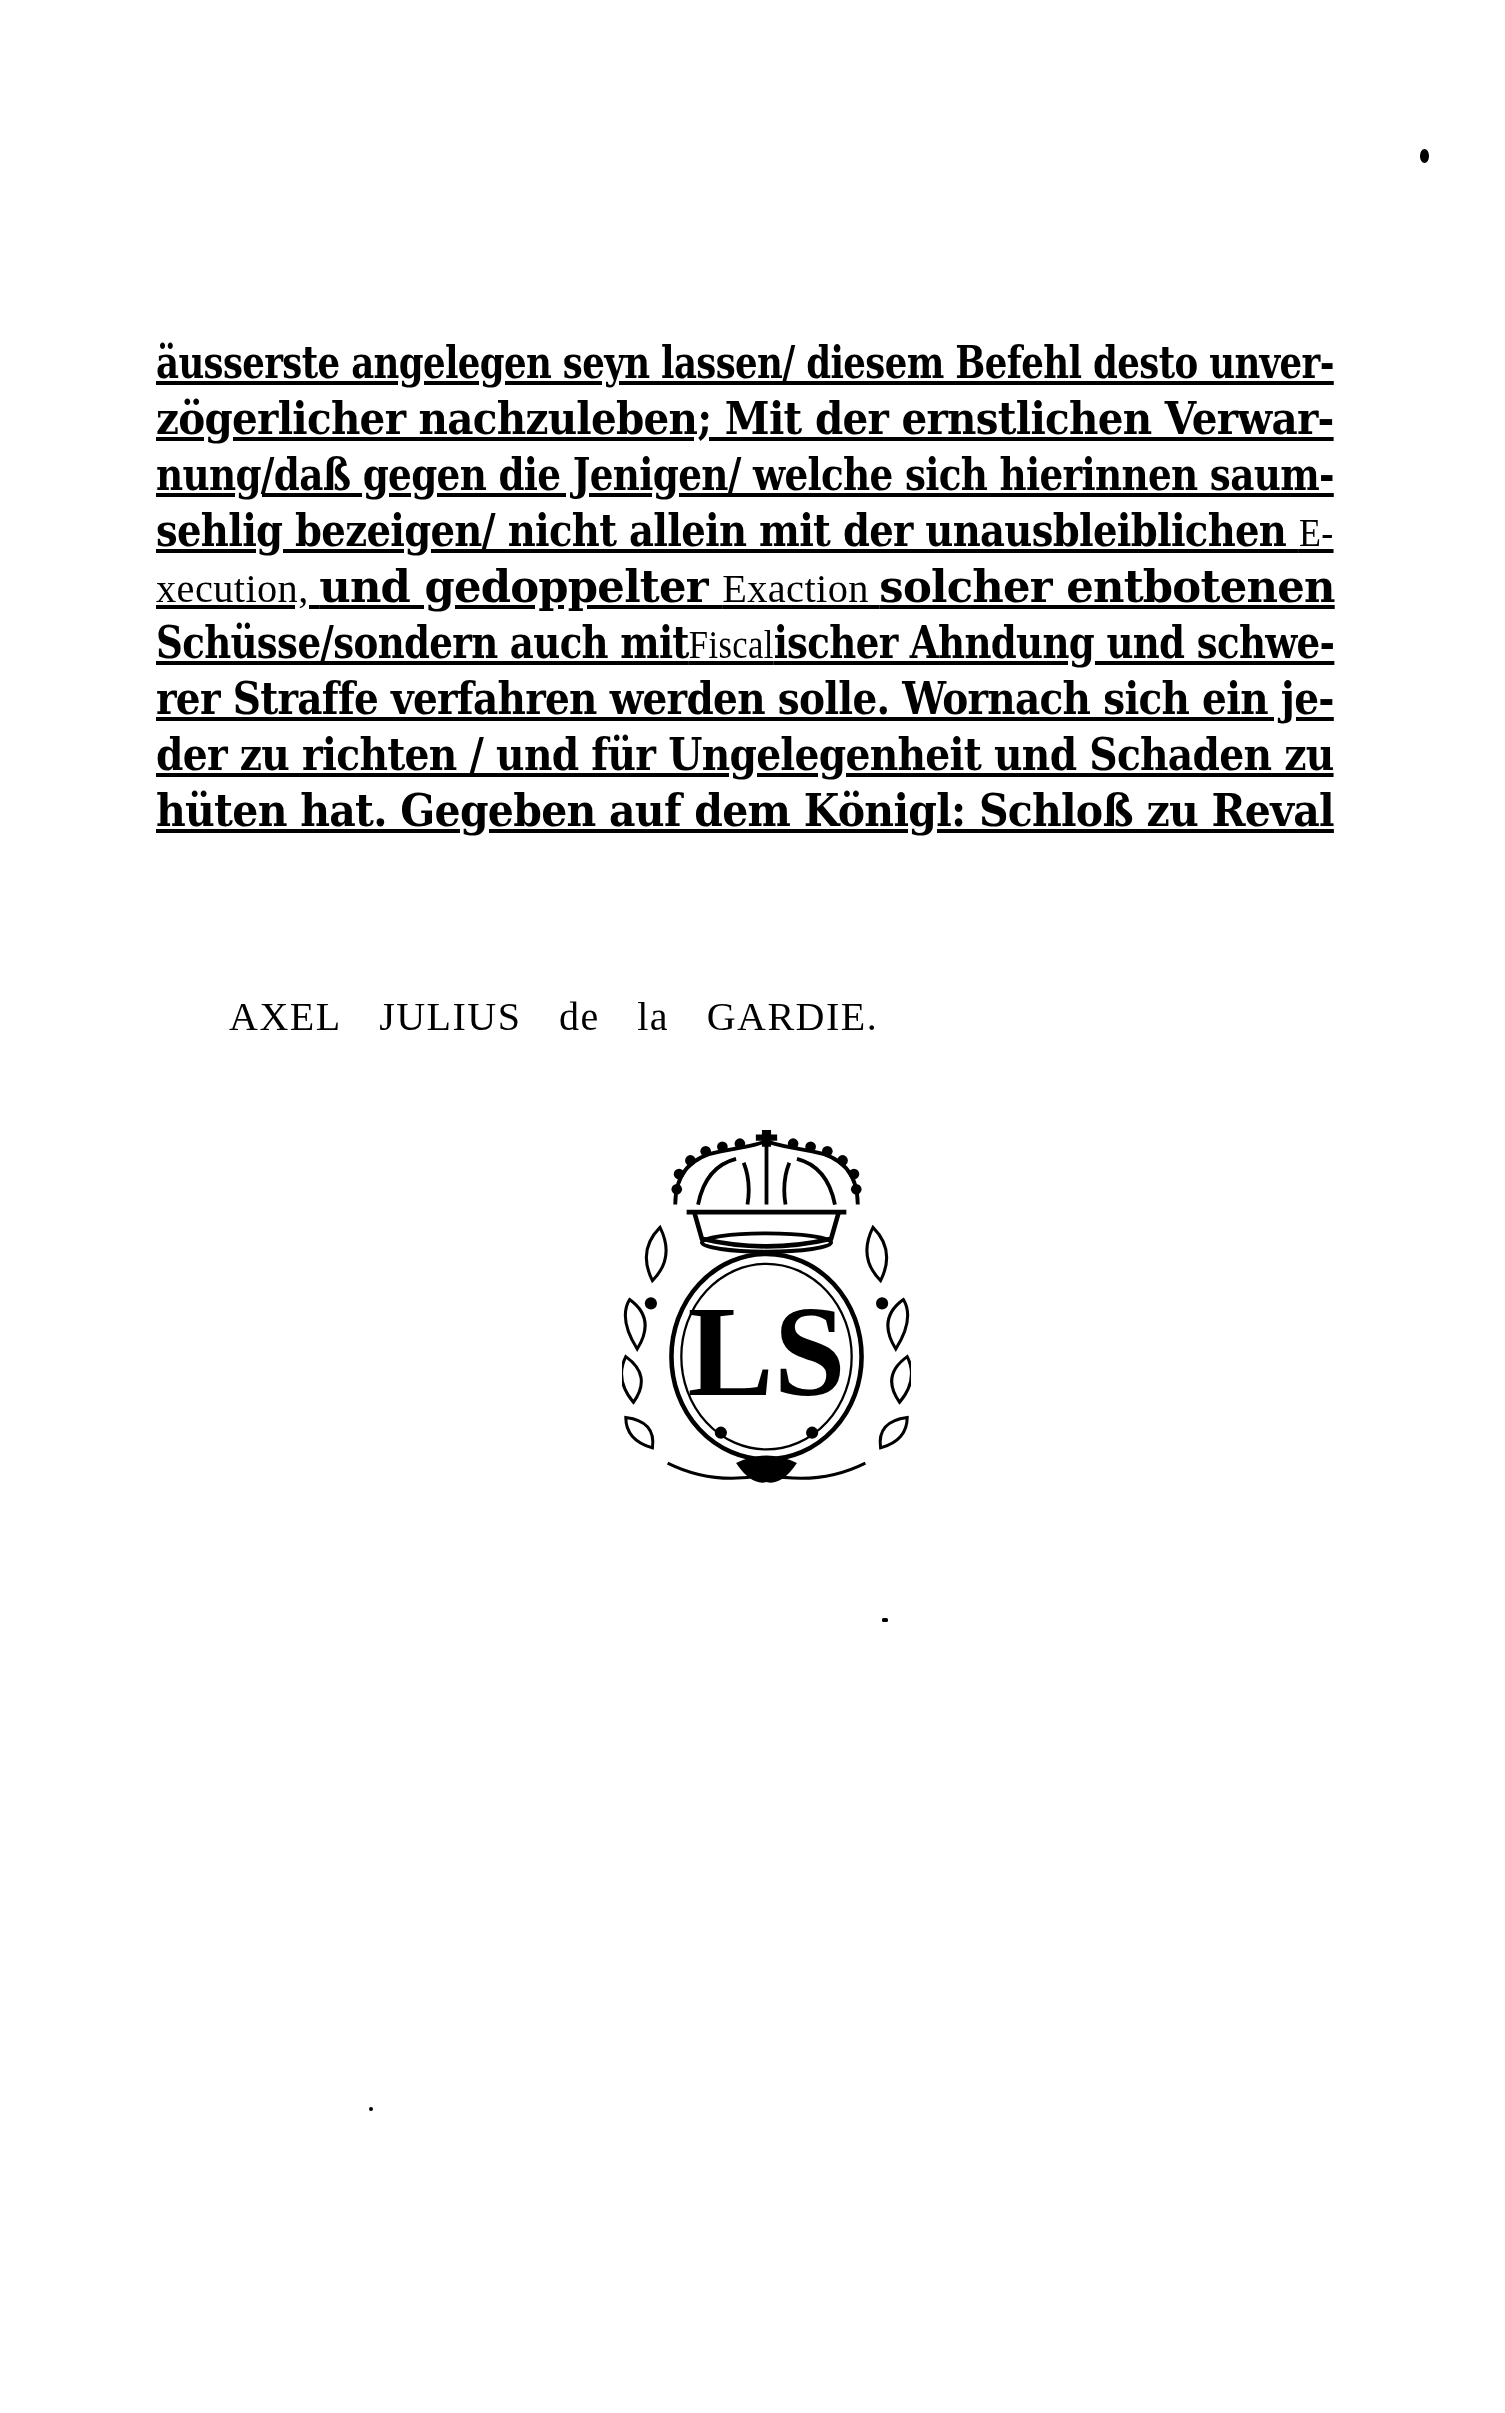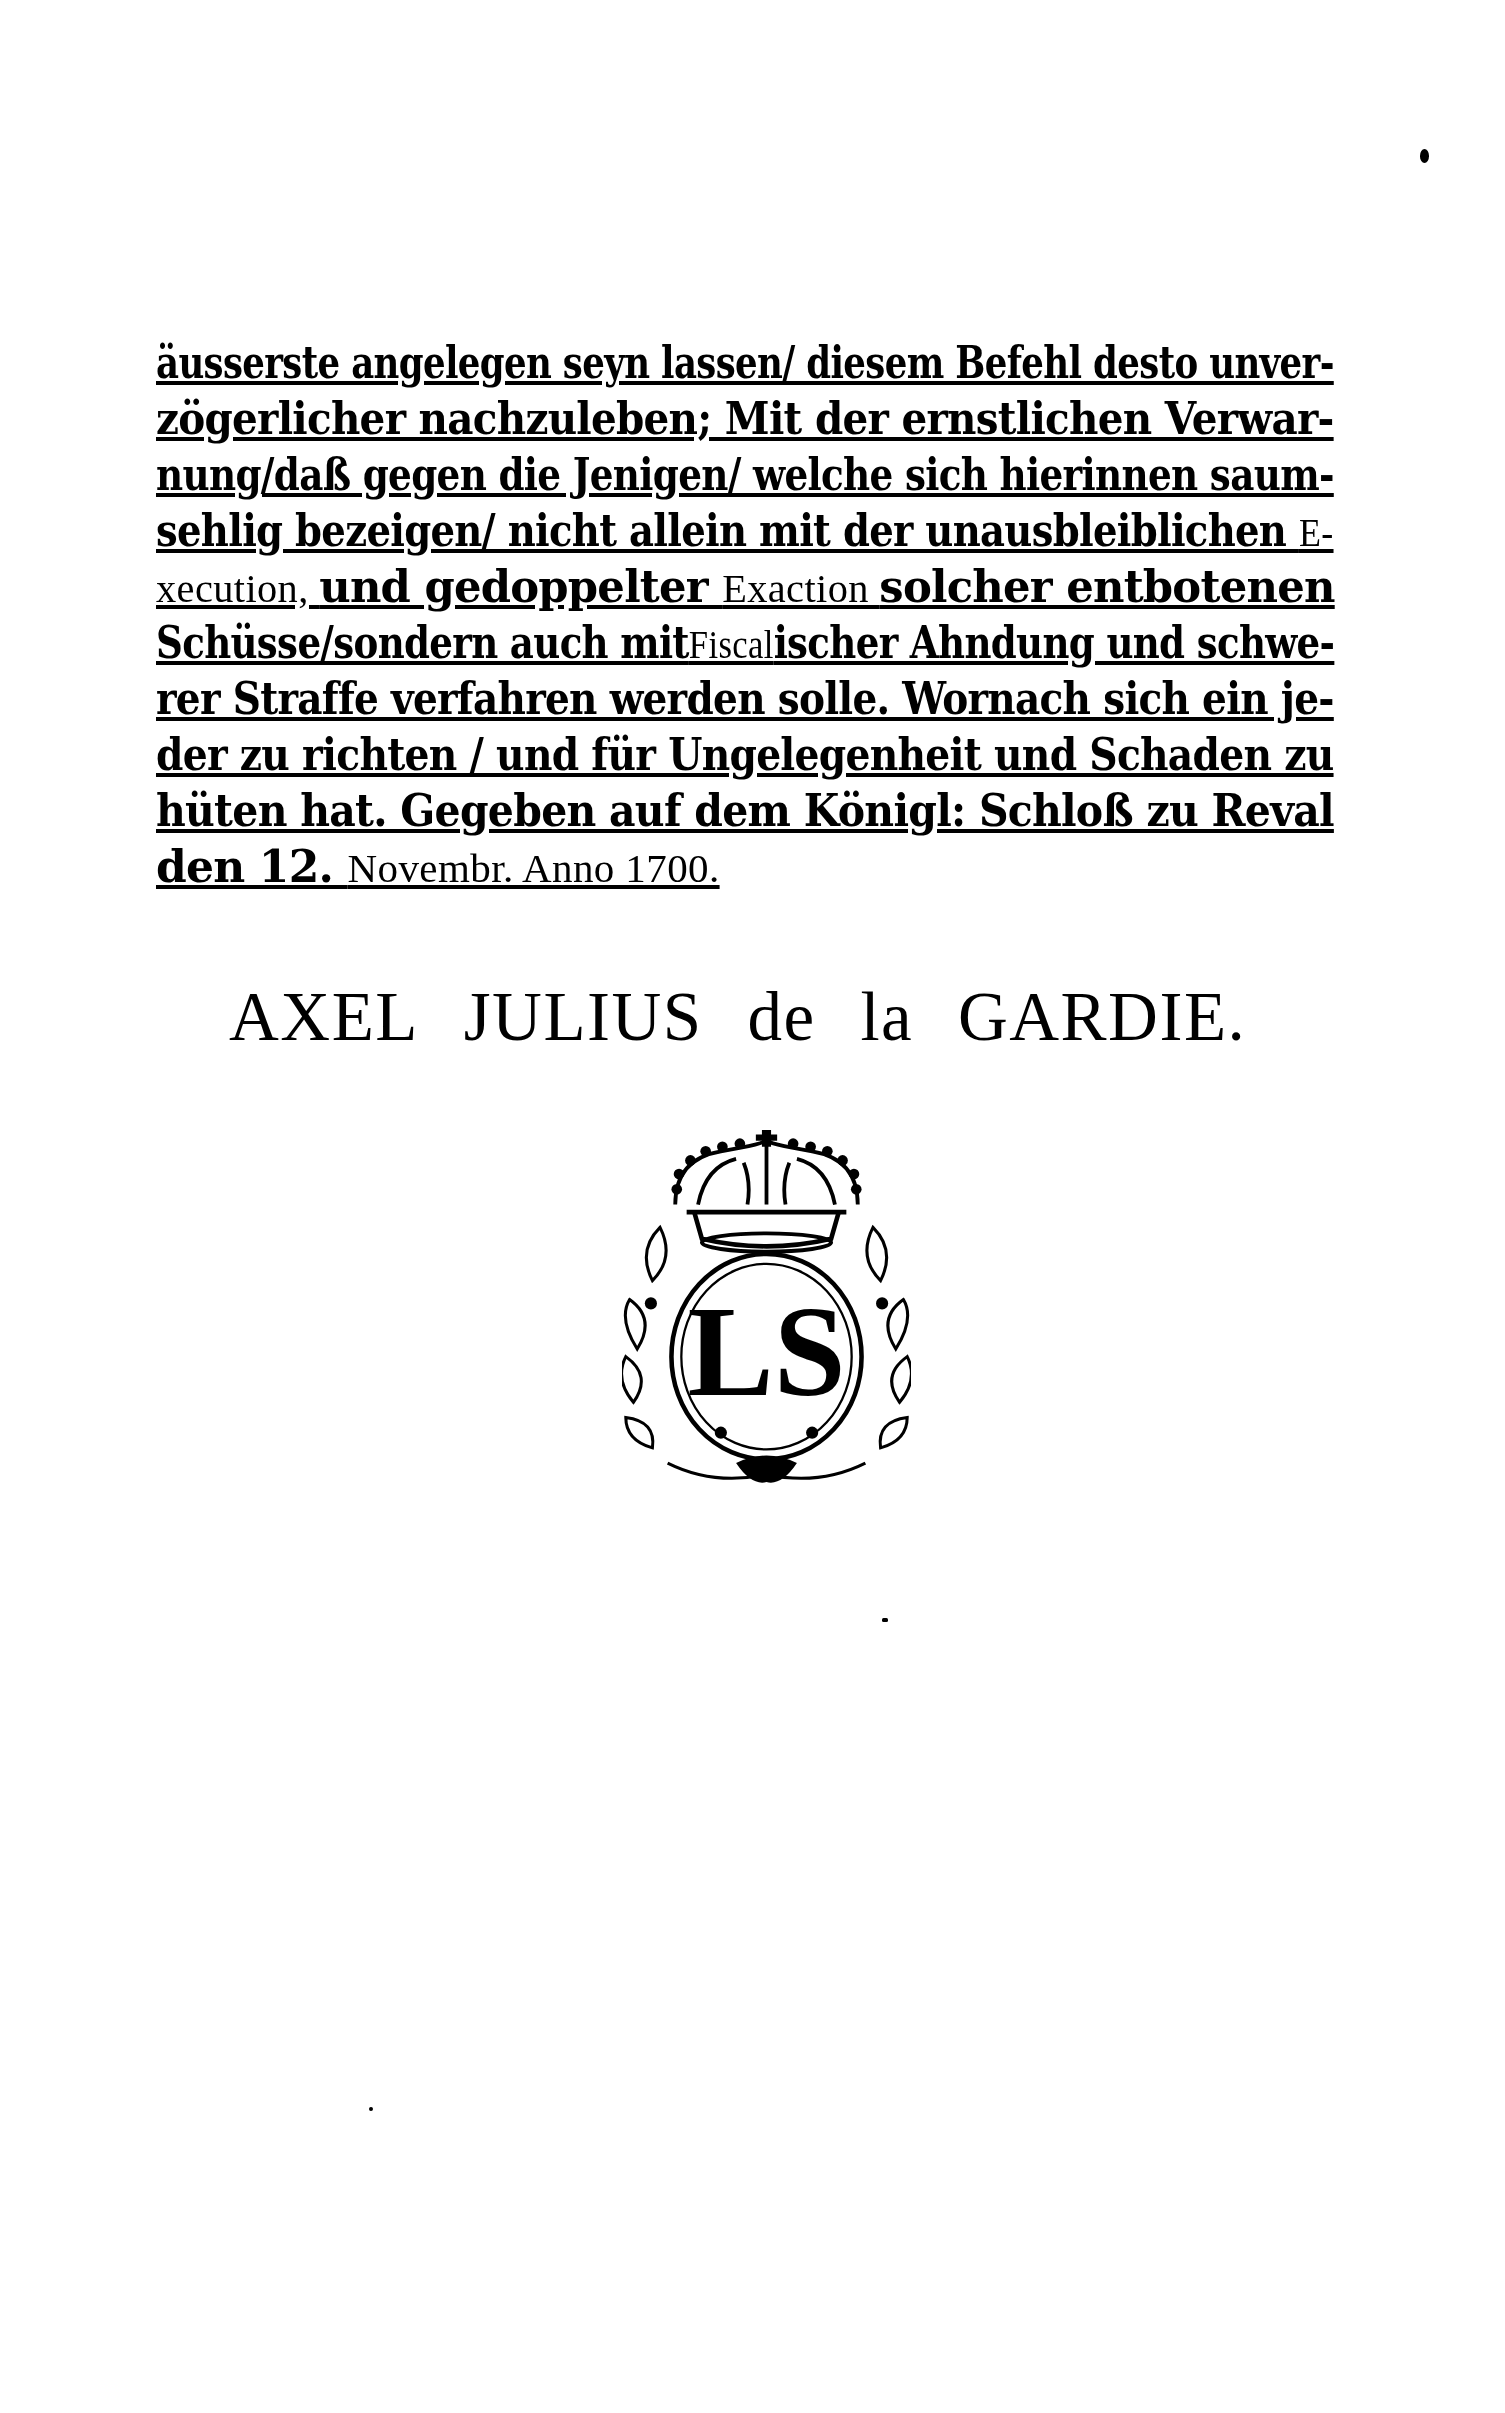--- a/index.html
+++ b/index.html
@@ -48,21 +48,21 @@
       font-weight: normal;
       font-size: 41px;
       letter-spacing: 0.4px;
     }
     .signature {
       position: absolute;
       left: 229px;
       top: 979px;
       width: 1048px;
       font-family: "Liberation Serif", serif;
-      font-size: 69px;
+      font-size: 40px;
       line-height: 76px;
       letter-spacing: 1.5px;
       white-space: nowrap;
     }
     .signature span { margin-right: 26px; }
     .seal {
       position: absolute;
       left: 622px;
       top: 1128px;
       width: 289px;
@@ -80,21 +80,20 @@
 <div class="text-block">
   <span class="line" style="transform: scaleX(0.807792);"><span>äusserste angelegen seyn lassen/ diesem Befehl desto unver-</span></span>
   <span class="line" style="transform: scaleX(0.920118);"><span>zögerlicher nachzuleben; Mit der ernstlichen Verwar-</span></span>
   <span class="line" style="transform: scaleX(0.848336);"><span>nung/daß gegen die Jenigen/ welche sich hierinnen saum-</span></span>
   <span class="line" style="transform: scaleX(0.87655);"><span>sehlig bezeigen/ nicht allein mit der unausbleiblichen </span><span class="antiqua">E-</span></span>
   <span class="line" style="transform: scaleX(0.984801);"><span class="antiqua">xecution, </span><span>und gedoppelter </span><span class="antiqua">Exaction </span><span>solcher entbotenen</span></span>
   <span class="line" style="transform: scaleX(0.845109);"><span>Schüsse/sondern auch mit</span><span class="antiqua">Fiscal</span><span>ischer Ahndung und schwe-</span></span>
   <span class="line" style="transform: scaleX(0.886545);"><span>rer Straffe verfahren werden solle.  Wornach sich ein je-</span></span>
   <span class="line" style="transform: scaleX(0.891117);"><span>der zu richten / und für Ungelegenheit und Schaden zu</span></span>
   <span class="line" style="transform: scaleX(0.931696);"><span>hüten hat.  Gegeben auf dem Königl: Schloß zu Reval</span></span>
-  <span class="line last"><span>den 12. </span><span class="antiqua">Novembr. Anno 1700.</span></span>
 </div>
 
 <div class="signature">
   <span>AXEL</span>
   <span>JULIUS</span>
   <span>de</span>
   <span>la</span>
   <span>GARDIE.</span>
 </div>
 

